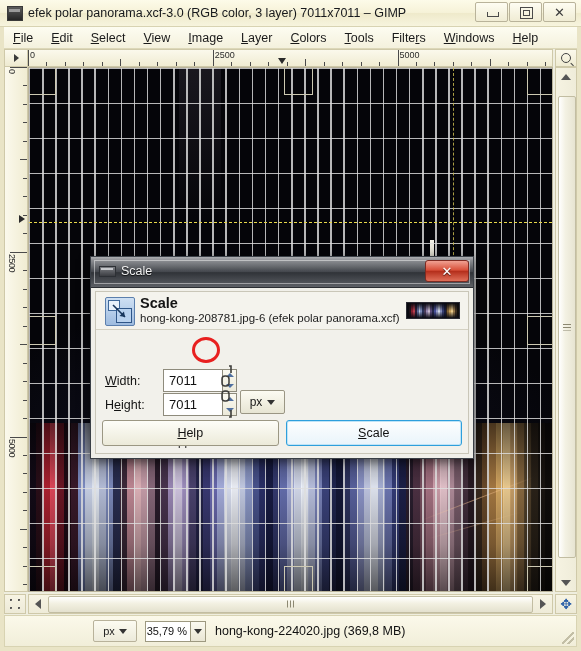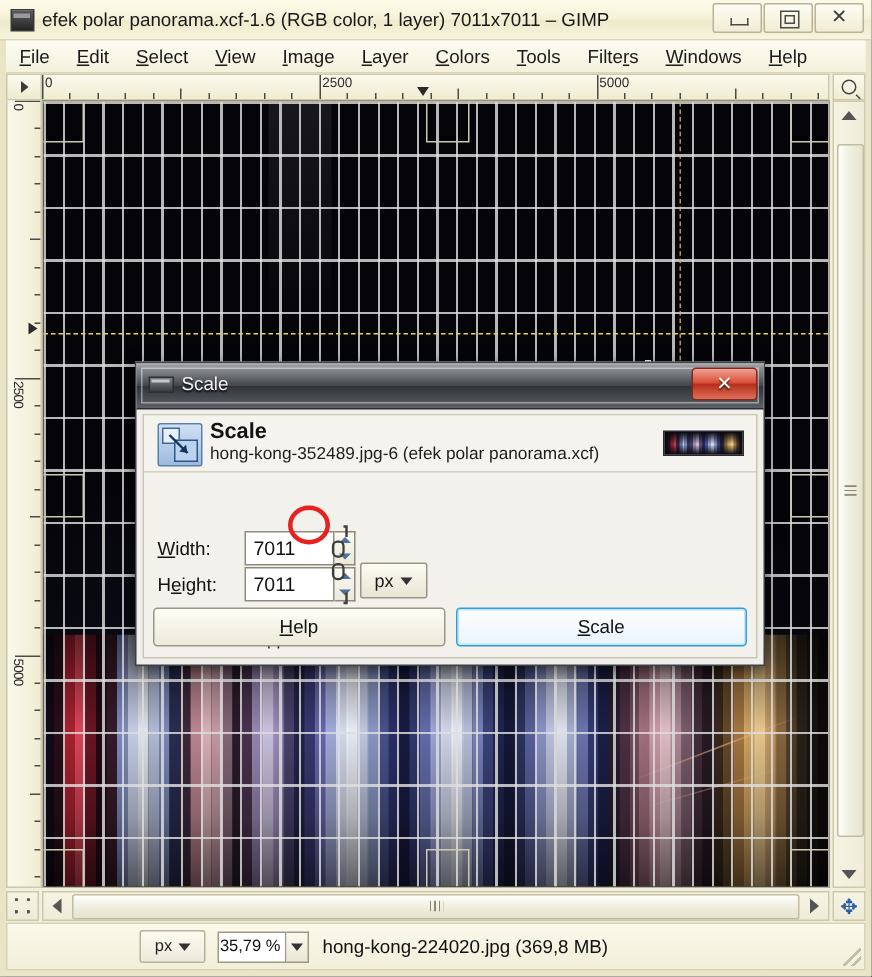--- a/index.html
+++ b/index.html
@@ -214,21 +214,21 @@
   .zoom-caret{width:15px;height:21px;box-sizing:border-box;margin-left:0;
     background:linear-gradient(#fbfaf0,#e9e6d4);border:1px solid #9d9980;border-left:none;
     display:flex;align-items:center;justify-content:center;}
   .status-text{margin-left:9px;font-size:12.5px;color:#111;white-space:nowrap;}
   .resize-grip{position:absolute;right:2px;bottom:2px;width:12px;height:12px;
     background:
       linear-gradient(135deg,transparent 45%,#c3bfa6 45%,#c3bfa6 58%,transparent 58%),
       linear-gradient(135deg,transparent 70%,#c3bfa6 70%,#c3bfa6 83%,transparent 83%);}
 
   
-  .dialog{position:absolute;left:90px;top:241px;width:420px;height:203px;
+  .dialog{position:absolute;left:90px;top:256px;width:384px;height:203px;
     box-sizing:border-box;
     border:1px solid #3a3f46;
     background:#f0efe9;
     box-shadow:0 3px 10px rgba(0,0,0,.55);}
   .dlg-title{position:relative;height:30px;
     background:linear-gradient(180deg,#8f9095 0%,#6e7176 12%,#44474d 50%,#303338 52%,#5d6066 100%);
     border-bottom:1px solid #2b2e33;}
   .dlg-title:before{content:"";position:absolute;left:0;top:0;right:0;height:14px;
     background:linear-gradient(rgba(255,255,255,.26),rgba(255,255,255,0));}
   .dlg-inner-border{position:absolute;left:3px;top:3px;right:3px;bottom:3px;
@@ -308,21 +308,21 @@
     box-sizing:border-box;pointer-events:none;}
 </style>
 </head>
 <body>
 
 <div id="app">
   <div class="win-frame"></div>
 
   <div class="titlebar">
     <div class="title-icon"></div>
-    <div class="title-text">efek polar panorama.xcf-1.6 (RGB color, 1 layer) 7011x7011 – GIMP</div>
+    <div class="title-text">efek polar panorama.xcf-3.0 (RGB color, 3 layer) 7011x7011 – GIMP</div>
     <div class="winbtns">
       <div class="wbtn">
           <span class="min-g"></span>
         </div>
       <div class="wbtn">
           <span class="max-g"></span>
         </div>
       <div class="wbtn close">
           <span class="g">✕</span>
         </div>
@@ -589,21 +589,21 @@
       <div class="dlg-head">
         <div class="scale-icon">
           <span class="sq1"></span>
           <span class="sq2"></span>
           <svg class="arr" viewBox="0 0 17 17">
             <line x1="2" y1="2" x2="14" y2="14" stroke="#18365c" stroke-width="1.6"></line>
             <polygon points="14,14 8.5,13 13,8.5" fill="#18365c"></polygon>
           </svg>
         </div>
         <div class="dlg-head-title">Scale</div>
-        <div class="dlg-head-sub">hong-kong-352489.jpg-6 (efek polar panorama.xcf)</div>
+        <div class="dlg-head-sub">hong-kong-208781.jpg-6 (efek polar panorama.xcf)</div>
         <div class="dlg-thumb" id="dlgthumb">
             <div class="t-st" style="left: 0px; width: 2.42593px; background: linear-gradient(rgb(8, 8, 14) 0%, rgb(10, 10, 18) 55%, rgb(10, 10, 18) 100%);"></div>
             <div class="t-st" style="left: 1.92593px; width: 2.42593px; background: linear-gradient(rgb(8, 8, 14) 0%, rgb(34, 18, 28) 55%, rgb(10, 10, 18) 100%);"></div>
             <div class="t-st" style="left: 3.85185px; width: 2.42593px; background: linear-gradient(rgb(8, 8, 14) 0%, rgb(138, 32, 48) 55%, rgb(10, 10, 18) 100%);"></div>
             <div class="t-st" style="left: 5.77778px; width: 2.42593px; background: linear-gradient(rgb(8, 8, 14) 0%, rgb(192, 64, 80) 55%, rgb(10, 10, 18) 100%);"></div>
             <div class="t-st" style="left: 7.7037px; width: 2.42593px; background: linear-gradient(rgb(8, 8, 14) 0%, rgb(48, 32, 58) 55%, rgb(10, 10, 18) 100%);"></div>
             <div class="t-st" style="left: 9.62963px; width: 2.42593px; background: linear-gradient(rgb(8, 8, 14) 0%, rgb(96, 112, 160) 55%, rgb(10, 10, 18) 100%);"></div>
             <div class="t-st" style="left: 11.5556px; width: 2.42593px; background: linear-gradient(rgb(8, 8, 14) 0%, rgb(200, 208, 232) 55%, rgb(10, 10, 18) 100%);"></div>
             <div class="t-st" style="left: 13.4815px; width: 2.42593px; background: linear-gradient(rgb(8, 8, 14) 0%, rgb(128, 144, 192) 55%, rgb(10, 10, 18) 100%);"></div>
             <div class="t-st" style="left: 15.4074px; width: 2.42593px; background: linear-gradient(rgb(8, 8, 14) 0%, rgb(48, 56, 96) 55%, rgb(10, 10, 18) 100%);"></div>

